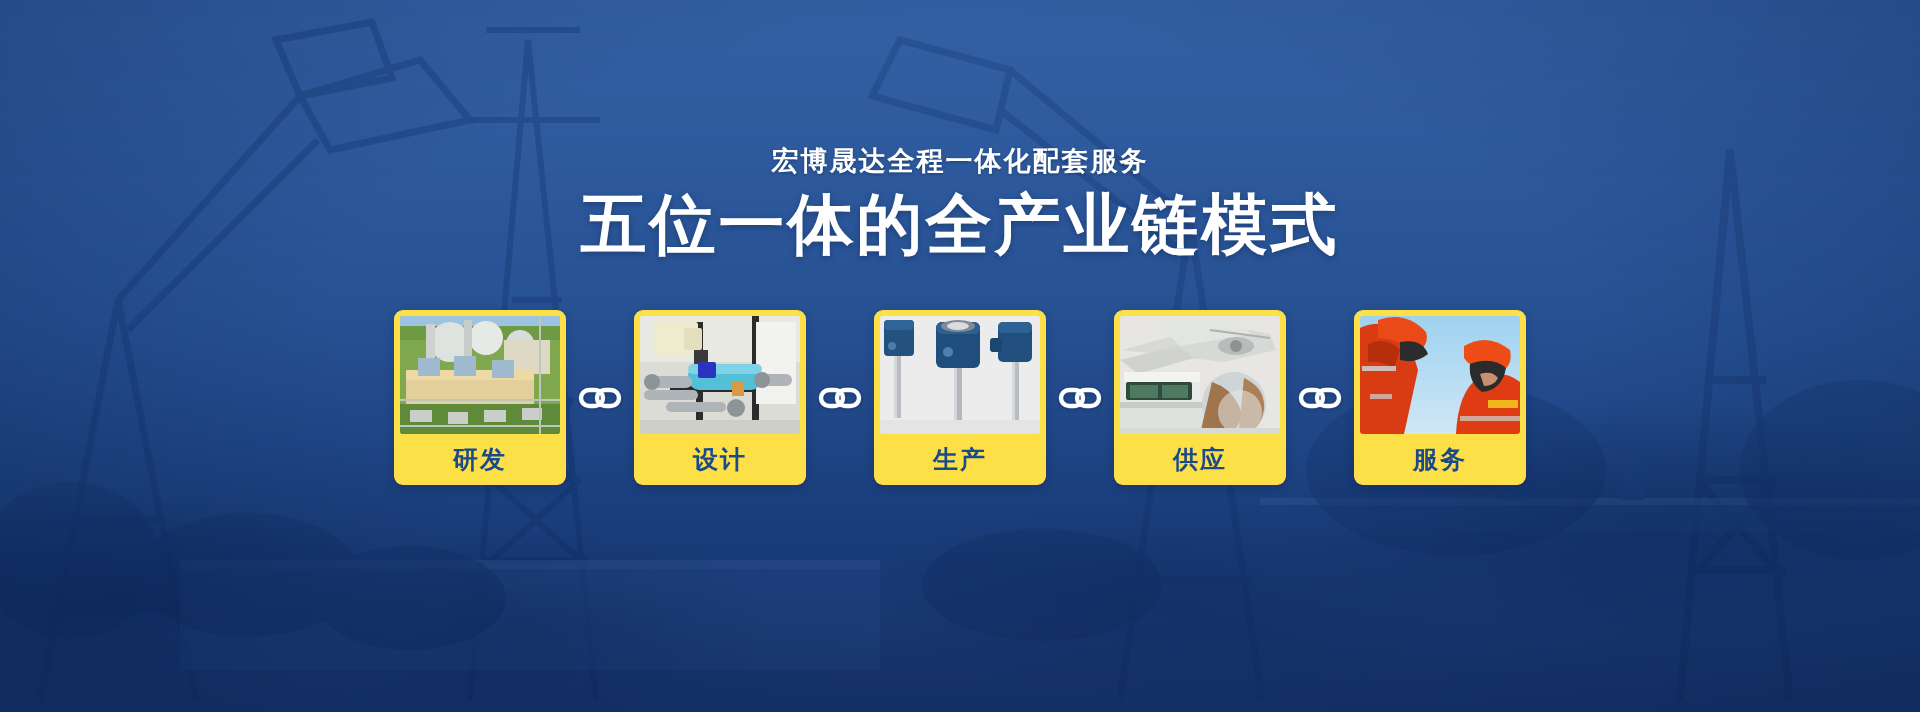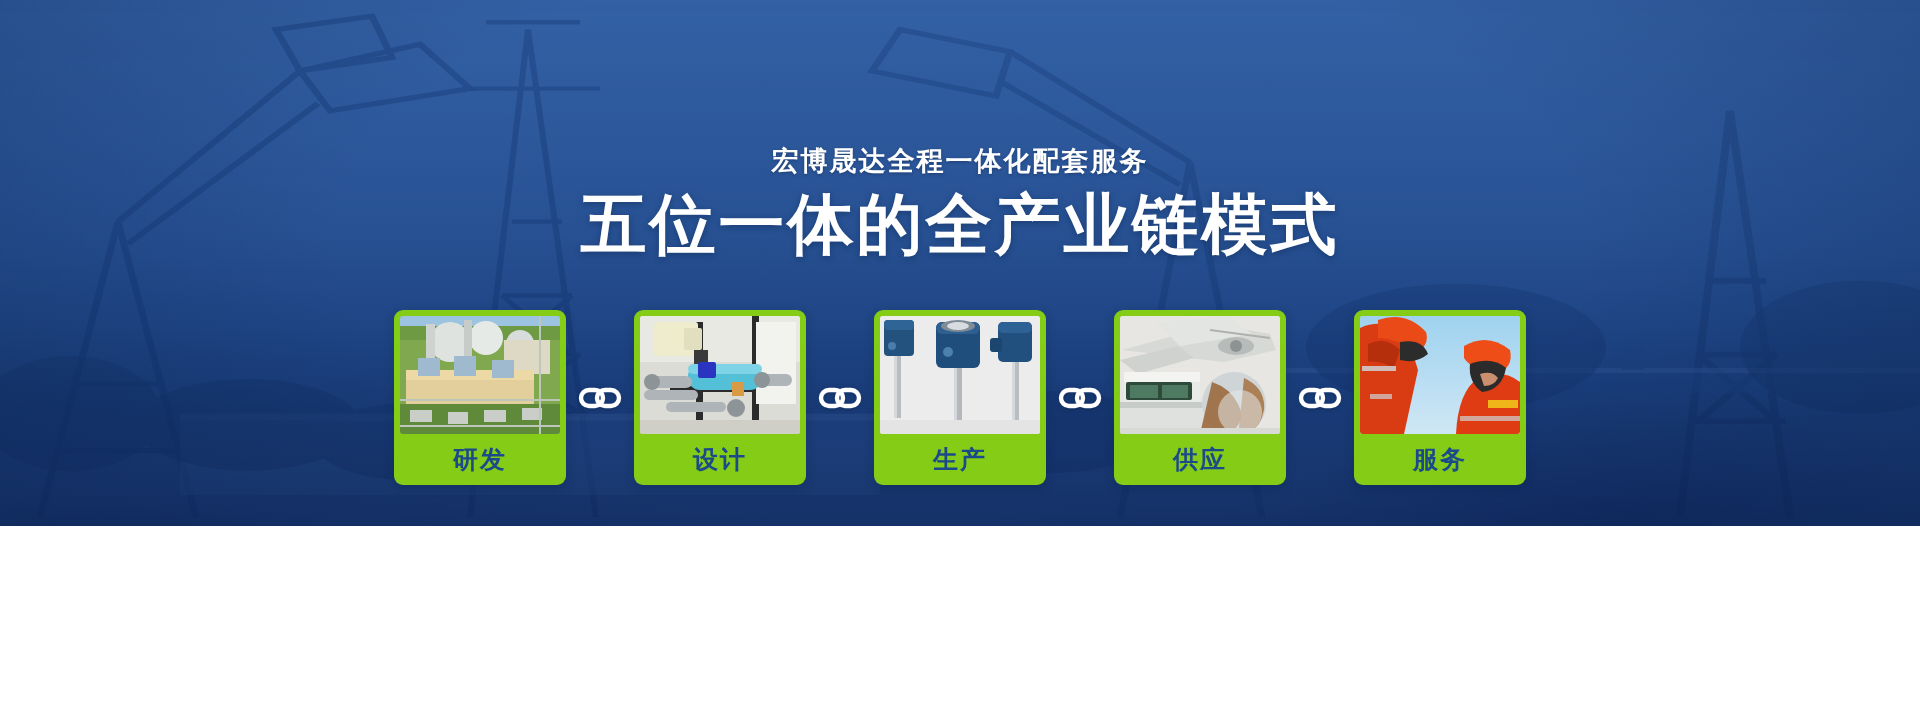--- a/index.html
+++ b/index.html
@@ -9,21 +9,21 @@
     width:1920px;
     height:712px;
     overflow:hidden;
     font-family:"Liberation Sans","DejaVu Sans",sans-serif;
   }
 
   
   .banner {
     position:relative;
     width:1920px;
-    height:526px;
+    height:712px;
     overflow:hidden;
     background:#2f63a8;
   }
 
   
   .bg-photo {
     position:absolute;
     inset:0;
     background-color:#3a6fae;
     background-image:
@@ -109,21 +109,21 @@
   .chain {
     margin-top:53px;
     display:flex;
     align-items:center;
     justify-content:center;
   }
 
   .card {
     width:172px;
     height:175px;
-    background:#84cc16;
+    background:#fde047;
     border-radius:9px;
     box-shadow:0 3px 10px rgba(8,30,66,0.28);
     padding:6px 6px 0 6px;
     display:flex;
     flex-direction:column;
     align-items:center;
     flex:0 0 auto;
   }
 
   .card-thumb {

